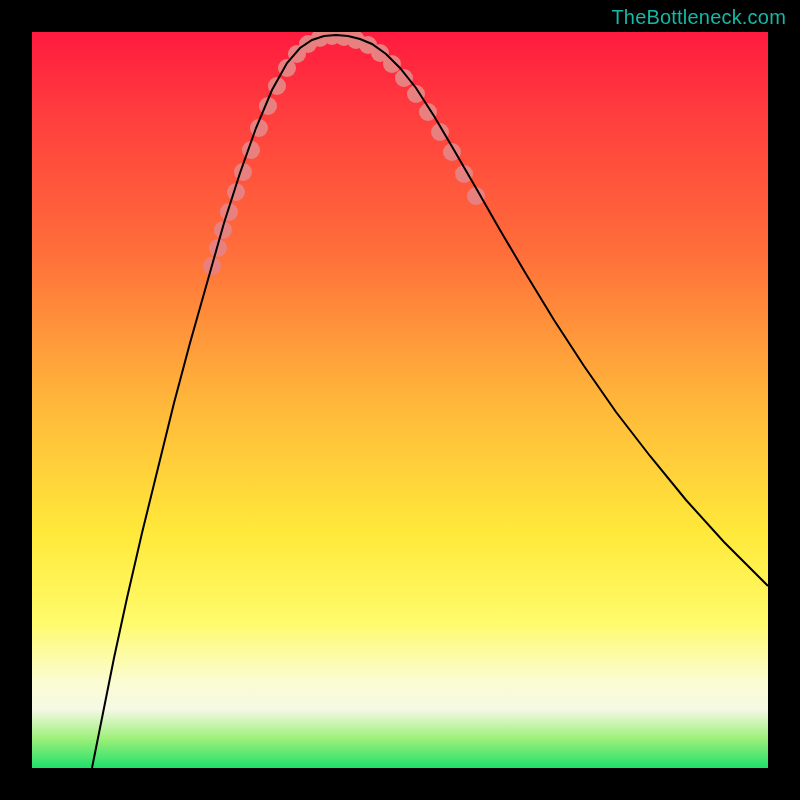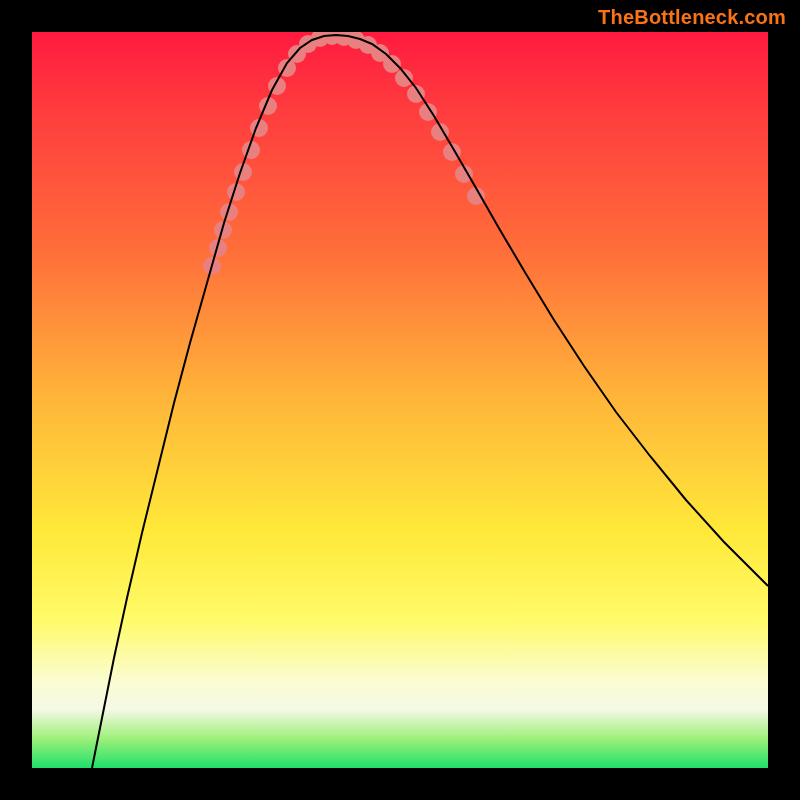--- a/index.html
+++ b/index.html
@@ -36,24 +36,24 @@
       #fbfccf 88%,
       #f5f9e6 92%,
       #9df07a 96%,
       #1fe06a 100%
     );
   }
   .watermark {
     position: absolute;
     top: 6px;
     right: 14px;
-    color: #f97316;
+    color: #14b8a6;
     font-size: 20px;
     letter-spacing: 0.2px;
-    font-weight: 700;
+    font-weight: 400;
   }
   svg.overlay {
     position: absolute;
     left: 0;
     top: 0;
     width: 736px;
     height: 736px;
   }
   .curve {
     fill: none;

